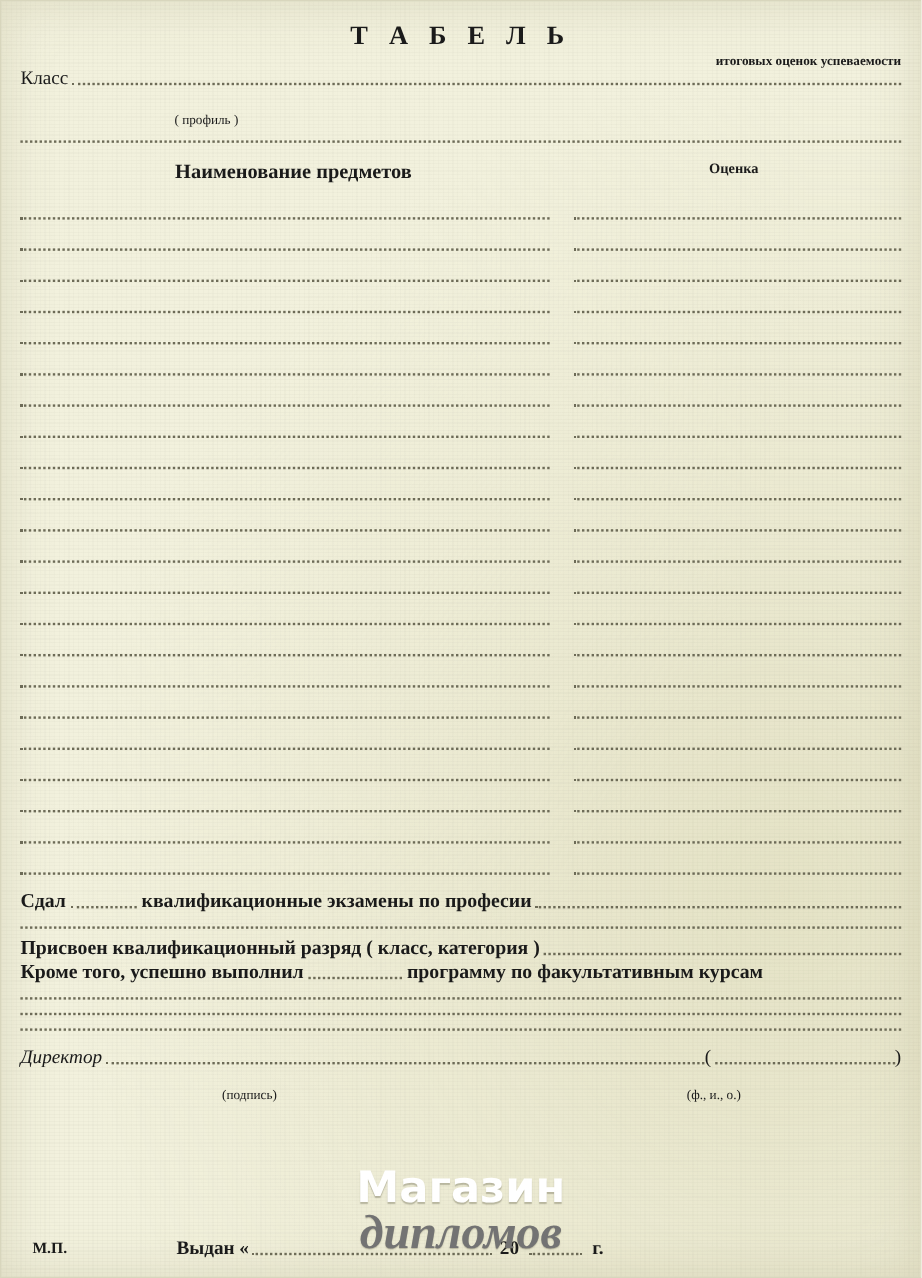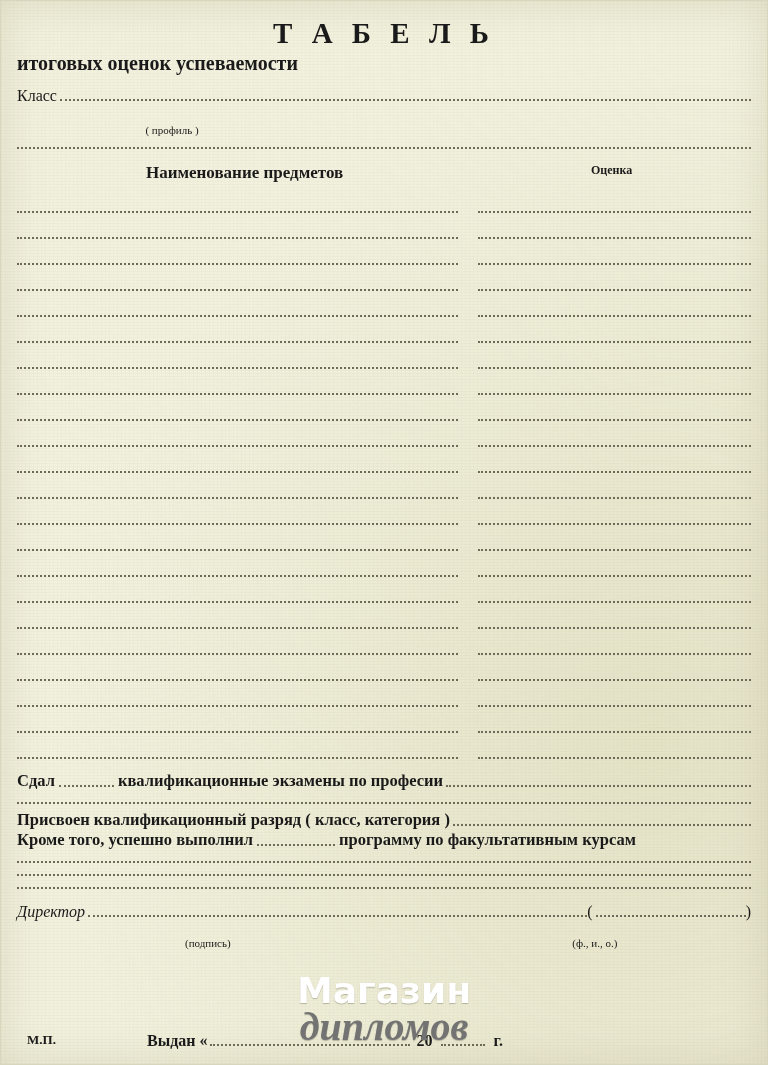--- a/index.html
+++ b/index.html
@@ -42,30 +42,30 @@
 
   .content {
     position: relative;
     z-index: 2;
     padding: 10px 16px 0 16px;
   }
 
   .title {
     text-align: center;
     font-weight: bold;
-    font-size: 29px;
+    font-size: 22px;
     letter-spacing: 6px;
     margin-top: 6px;
     margin-bottom: 2px;
   }
   .subtitle {
-    text-align: left;
-    font-weight: bold;
-    font-size: 20px;
-    margin-bottom: 12px;
+    text-align: right;
+    font-weight: bold;
+    font-size: 11px;
+    margin-bottom: 0;
   }
 
   .dotline {
     flex: 1 1 auto;
     border-bottom: 2px dotted #6d6b57;
     height: 0;
     position: relative;
     top: -4px;
     margin-left: 3px;
   }

